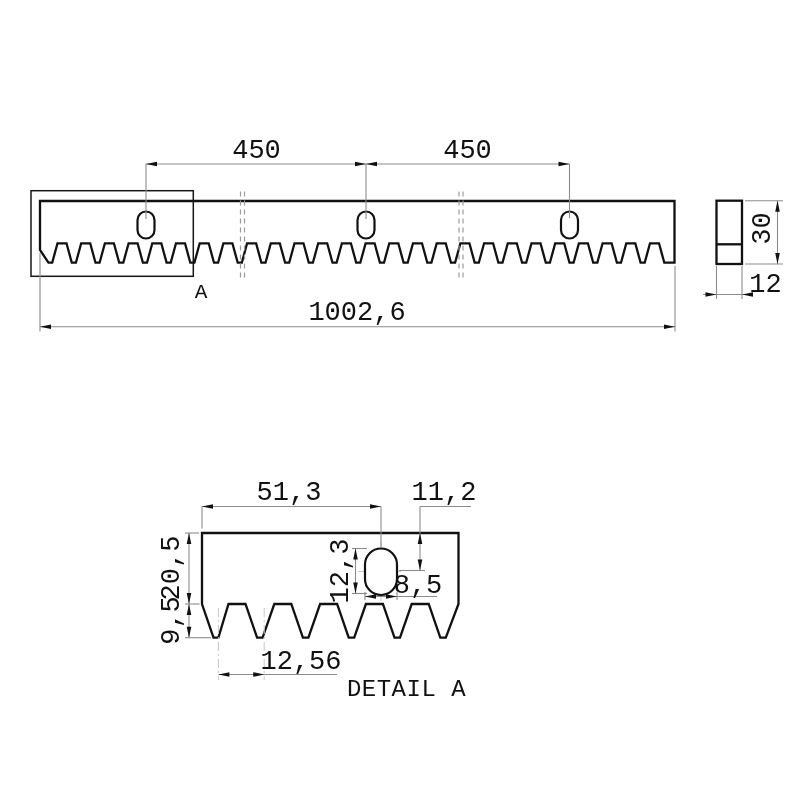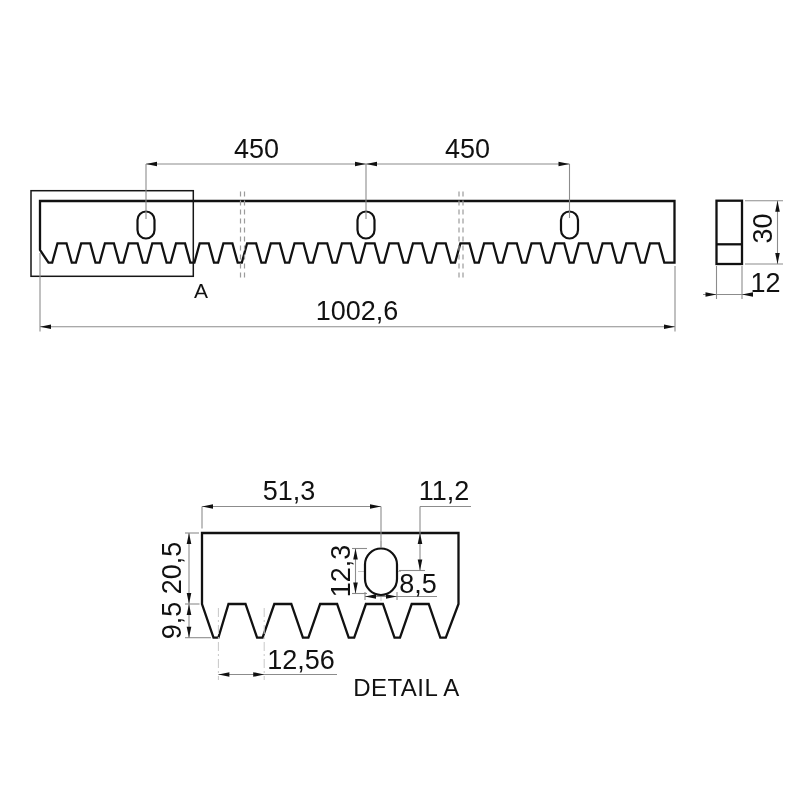--- a/index.html
+++ b/index.html
@@ -1,17 +1,17 @@
 <!DOCTYPE html>
 <html><head>
 <meta charset="utf-8">
 <style>
   html,body{margin:0;padding:0;background:#ffffff;}
   .stage{position:relative;width:800px;height:800px;background:#fff;overflow:hidden;
-         font-family:Liberation Sans, sans-serif;}
+         font-family:Liberation Mono, monospace;}
   svg{position:absolute;left:0;top:0;}
   .o{fill:#ffffff;stroke:#111111;stroke-width:2.3;stroke-linejoin:miter;}
   .hole{fill:#ffffff;stroke:#111111;stroke-width:2.2;}
   .callout{fill:none;stroke:#161616;stroke-width:1.5;}
   .dimln{stroke:#8c8c8c;stroke-width:1.1;fill:none;}
   .brk{stroke:#9c9c9c;stroke-width:1.2;fill:none;stroke-dasharray:5,4;}
   .cline{stroke:#c8c8c8;stroke-width:1;fill:none;stroke-dasharray:9,3,2,3;}
   .arrw{fill:#111111;stroke:none;}
   text{fill:#111111;}
   .dimtxt{font-size:27px;}

